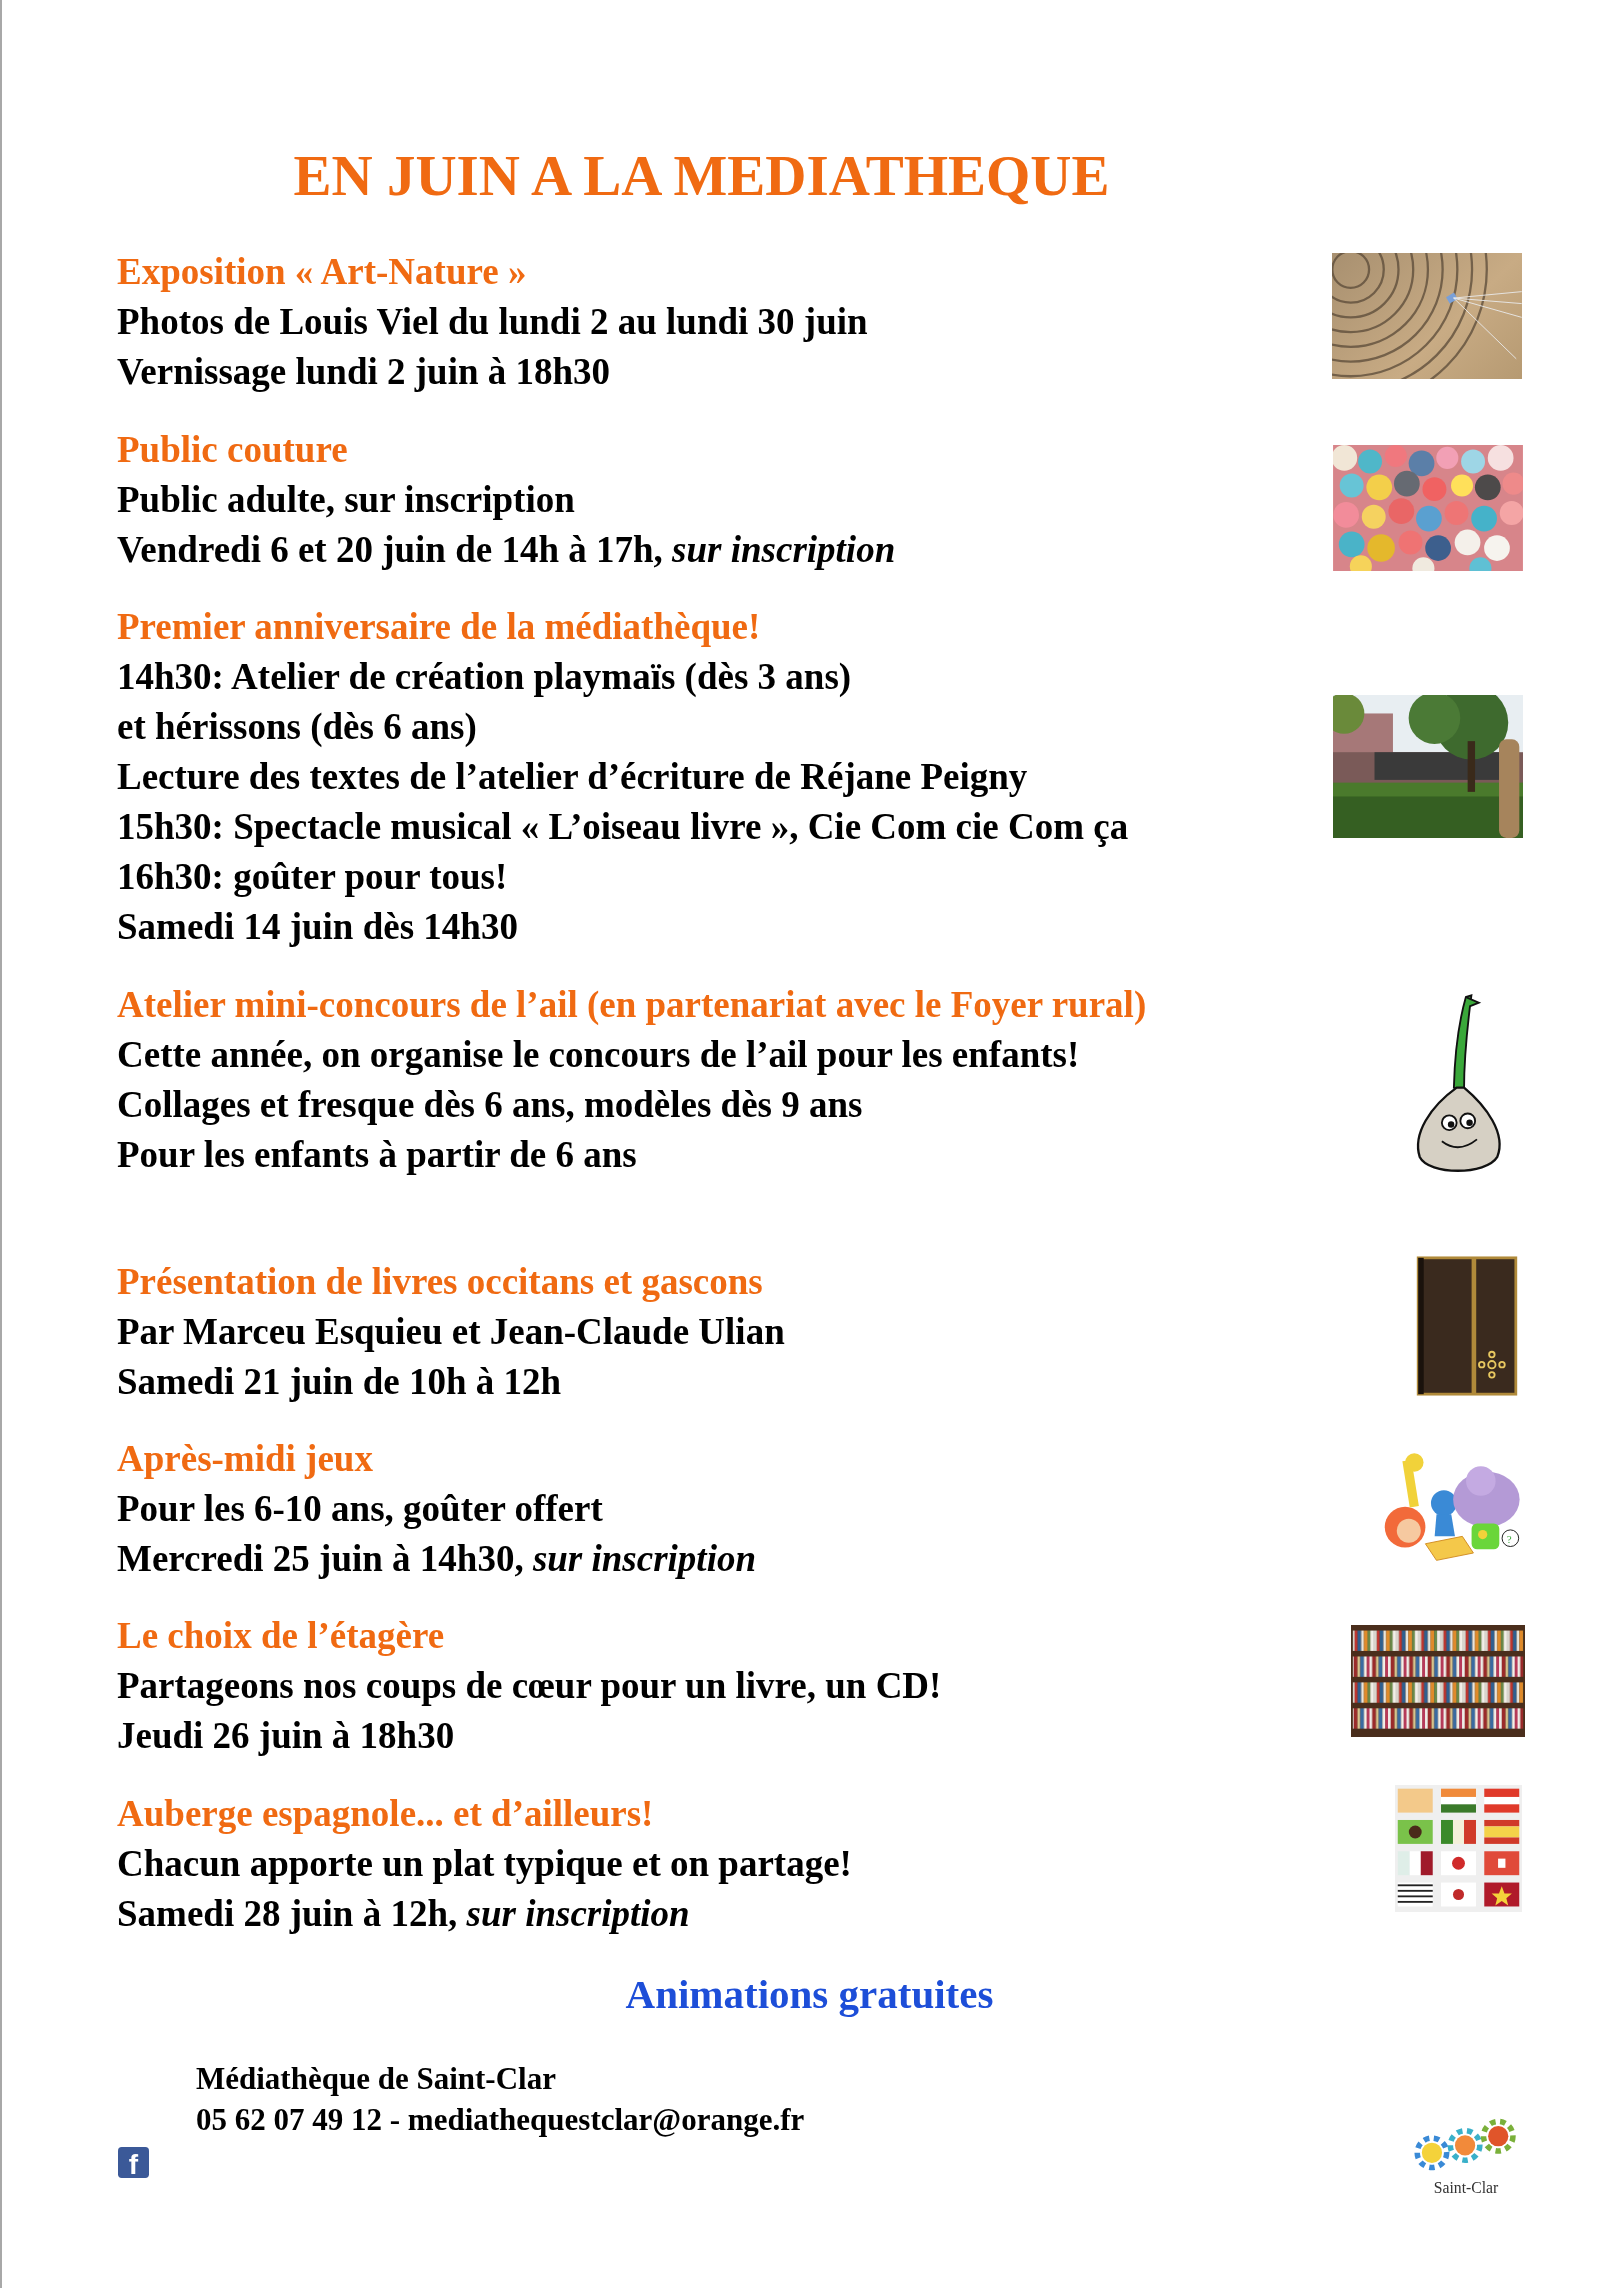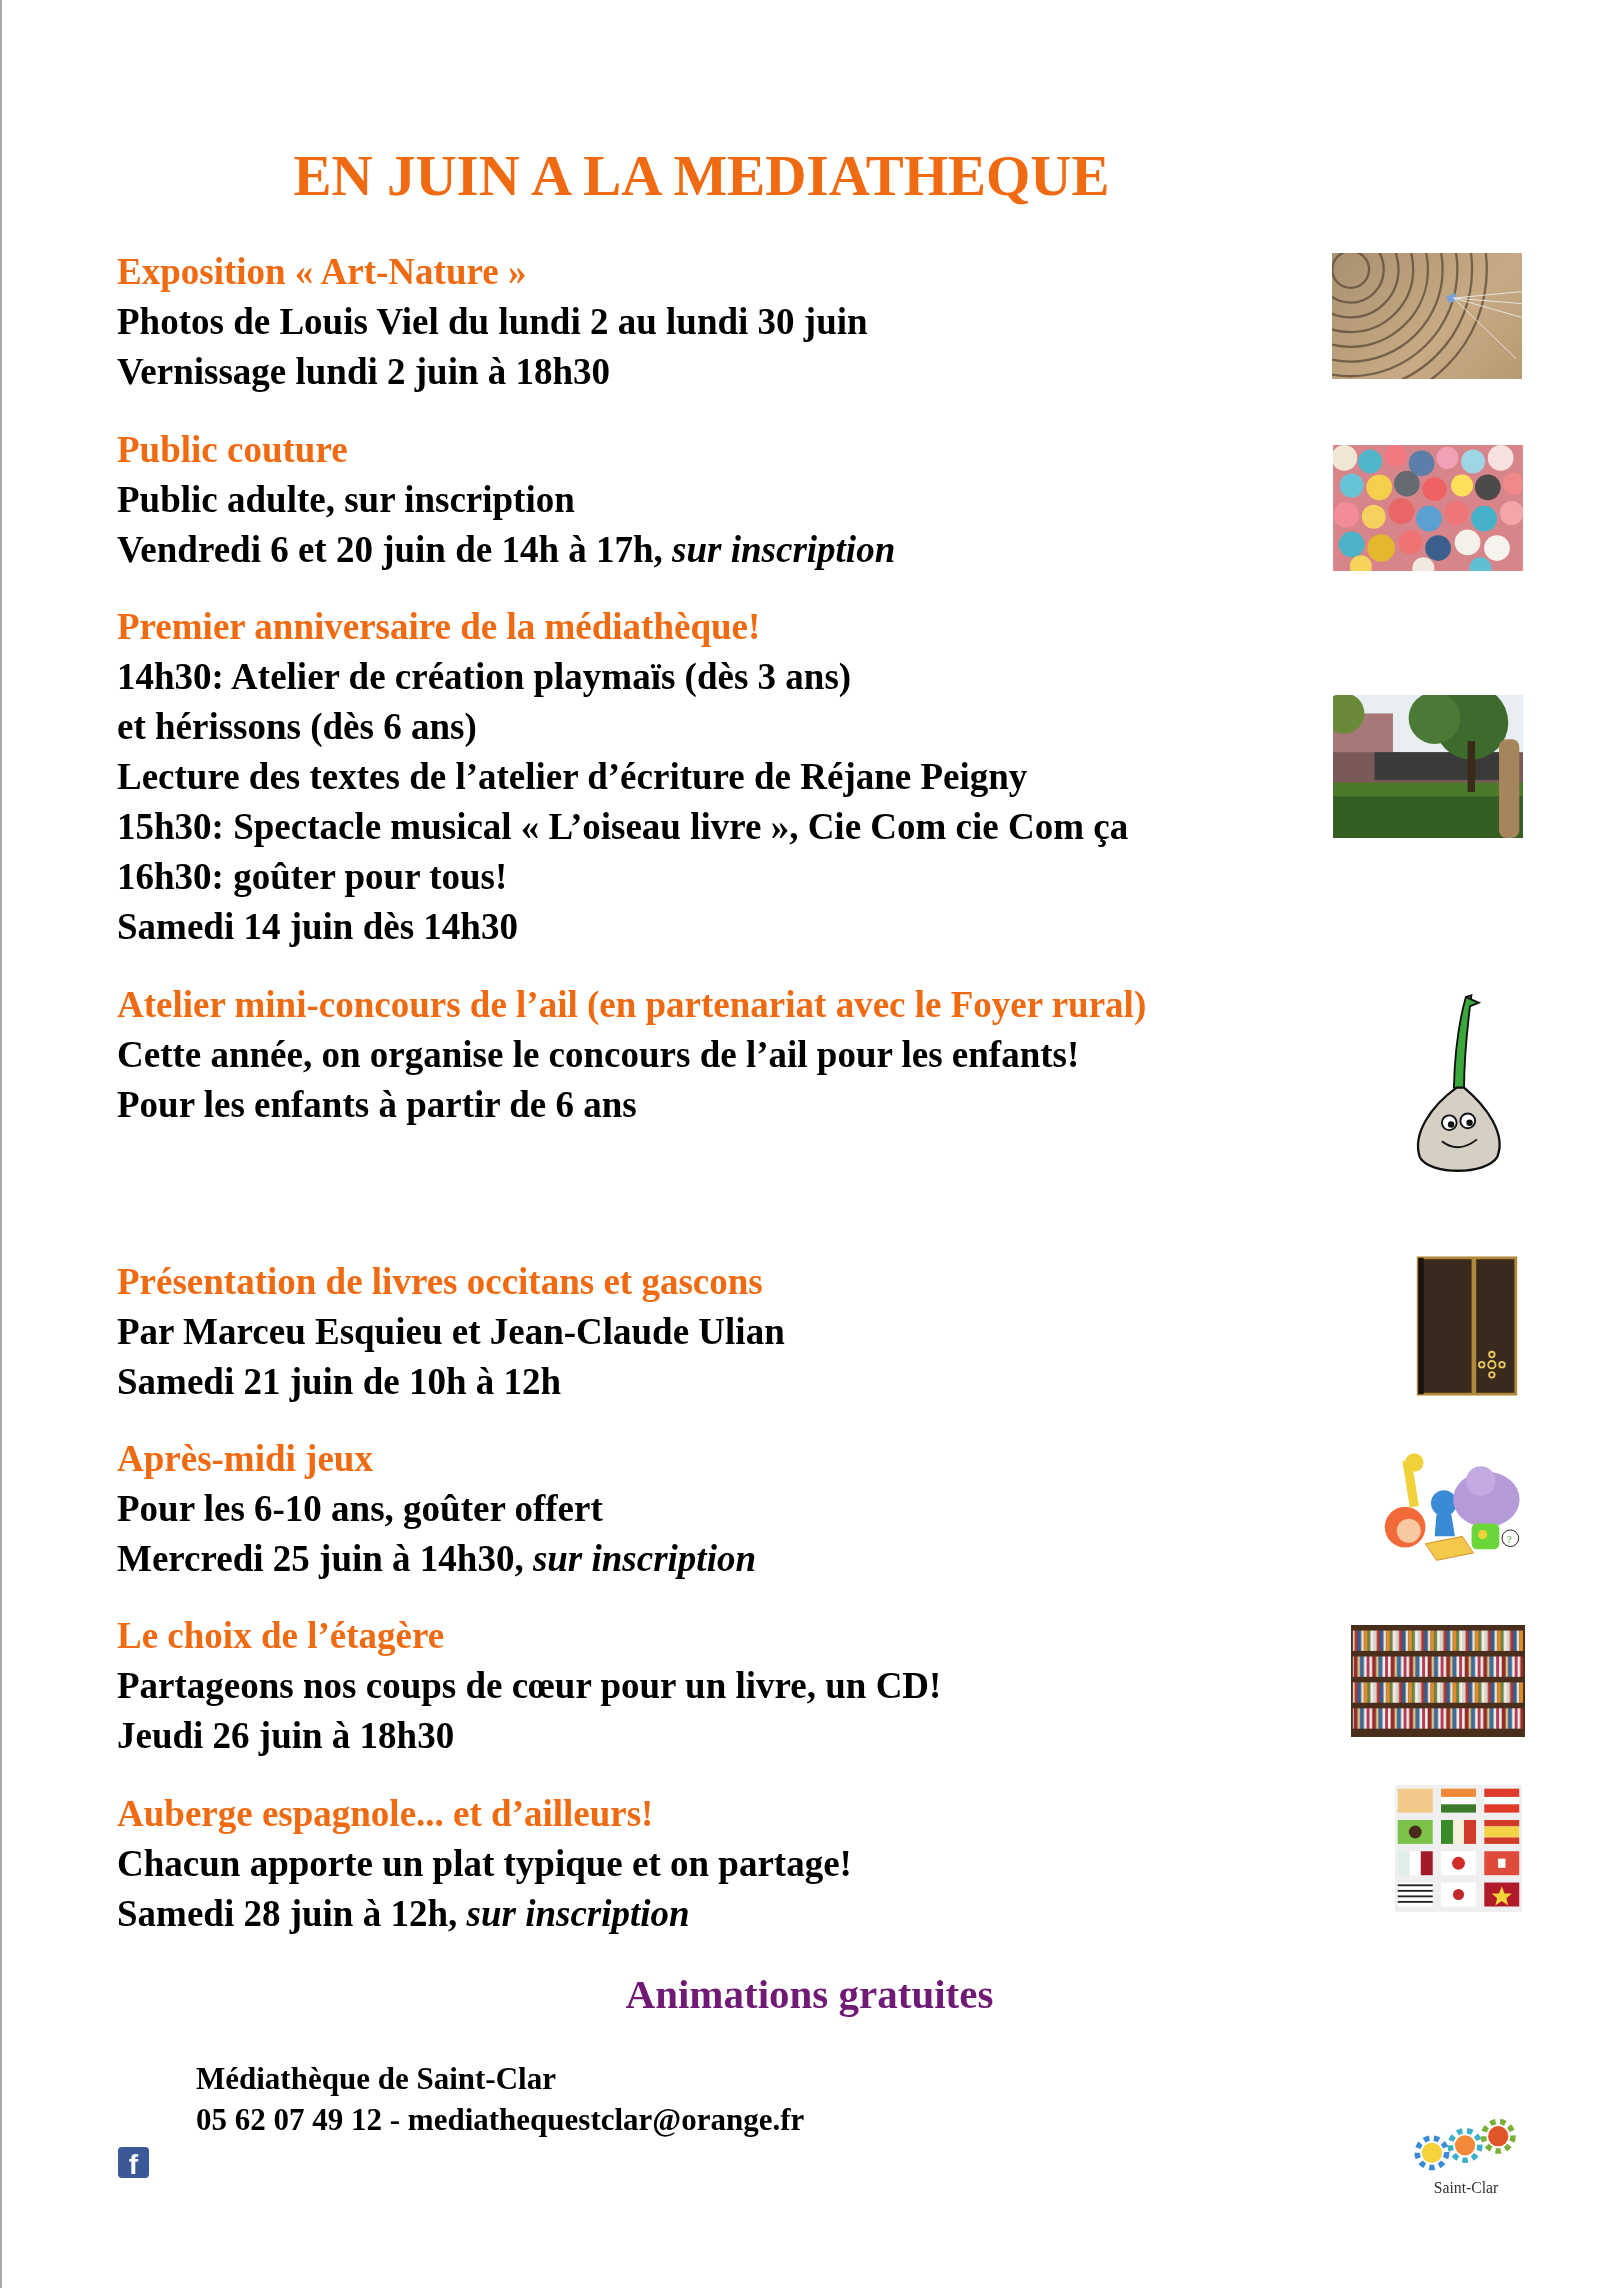--- a/index.html
+++ b/index.html
@@ -7,21 +7,21 @@
          font-family: "Liberation Serif", "DejaVu Serif", serif; color: #000; }
   .left-border { position: absolute; left: 0; top: 0; width: 1.8px; height: 2289px; background: #a8a8a8; }
   .title { position: absolute; top: 143px; left: 0; width: 1403px; text-align: center;
            font-size: 57px; font-weight: bold; color: #F06A12; letter-spacing: 0px; }
   .section { position: absolute; left: 117px; width: 1218px; }
   .heading { font-size: 37px; font-weight: bold; color: #F06A12; line-height: 50px; white-space: nowrap; }
   .line { font-size: 37px; font-weight: bold; line-height: 50px; white-space: nowrap; }
   .line i { font-style: italic; }
   .img { position: absolute; overflow: hidden; }
   .free { position: absolute; top: 1970px; left: 0; width: 1619px; text-align: center;
-          font-size: 41px; font-weight: bold; color: #701a75; }
+          font-size: 41px; font-weight: bold; color: #1d4ed8; }
   .footer { position: absolute; left: 172px; top: 2058px; }
   .footer .fline { font-size: 31px; font-weight: bold; line-height: 41px; white-space: nowrap; margin-left: 24px; }
   .fb-icon { position: absolute; left: 118px; top: 2147px; width: 31px; height: 31px; background: #3b5998;
              border-radius: 3.7px; color: #fff; font-family: "Liberation Sans", sans-serif; font-weight: bold;
              font-size: 28px; text-align: center; line-height: 35px; }
   .logo { position: absolute; left: 1408px; top: 2112px; width: 116px; height: 85px; }
   .logo-label { position: absolute; left: 0; bottom: 0; width: 116px; text-align: center; font-size: 15.7px; color: #333; }
 </style>
 </head>
 <body>
@@ -122,20 +122,21 @@
       <circle cx="110" cy="25" r="28" fill="#4b7a36"></circle>
     <rect x="146" y="50" width="8" height="55" fill="#3a2a1a"></rect>
     <circle cx="12" cy="20" r="22" fill="#6a8a3a"></circle>
     <rect x="180" y="48" width="22" height="107" fill="#a6845c" rx="8"></rect>
   </svg>
 </div>
 
 <div class="section" style="top:980px">
   <div class="heading">Atelier mini-concours de l’ail (en partenariat avec le Foyer rural)</div>
   <div class="line">Cette année, on organise le concours de l’ail pour les enfants!</div>
+  <div class="line">Collages et fresque dès 6 ans, modèles dès 9 ans</div>
   <div class="line">Pour les enfants à partir de 6 ans</div>
 </div>
 <div class="img" style="left:1403px;top:986px;width:111px;height:194px;">
   <svg width="111" height="194" viewBox="0 0 120 210">
     <path d="M55 110 C56 70 60 40 68 12 L74 10 C70 40 66 80 66 112 Z" fill="#3aa83a" stroke="#111" stroke-width="2"></path>
     <path d="M68 12 L82 18 L72 22" fill="#3aa83a" stroke="#111" stroke-width="2"></path>
     <path d="M58 110 C30 130 10 160 18 185 C28 205 90 205 102 185 C112 160 90 130 66 110 Z" fill="#d6d0c4" stroke="#111" stroke-width="2.5"></path>
     <circle cx="50" cy="148" r="8" fill="#fff" stroke="#111" stroke-width="2"></circle>
       <circle cx="52" cy="150" r="3.5" fill="#111"></circle>
     <circle cx="70" cy="146" r="8" fill="#fff" stroke="#111" stroke-width="2"></circle>

